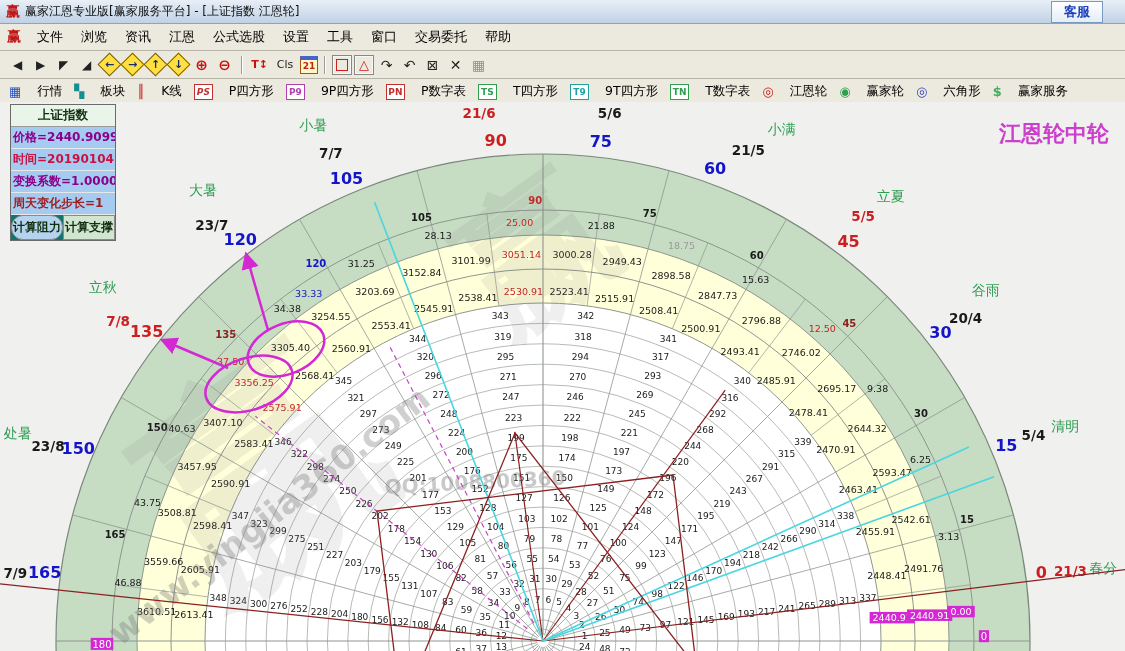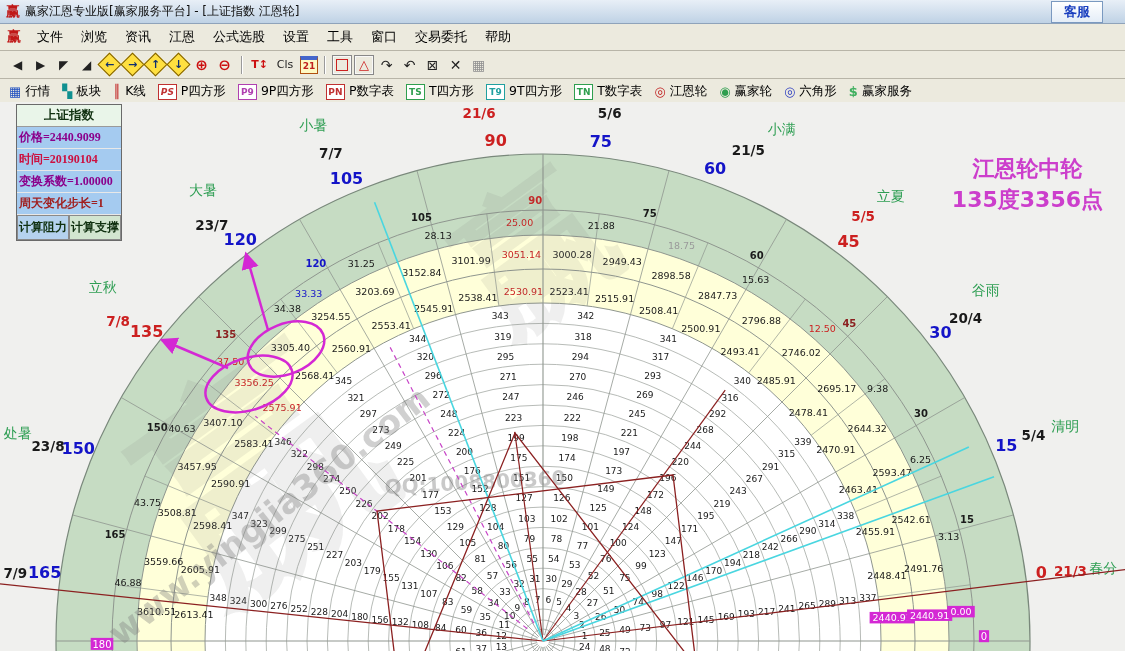--- a/index.html
+++ b/index.html
@@ -27,38 +27,38 @@
   .tbi.txt{color:#222;font-size:11px;width:26px;text-align:center;}
   .tbi.cal{background:#fef9c3;border:1px solid #b05010;border-top:4px solid #4466cc;width:16px;height:13px;
            font-size:9px;color:#c02020;font-weight:bold;}
   .tbi.sq{border:1px solid #888;box-shadow:inset 0 0 0 1px #f8f8f8;width:18px;height:18px;}
   .tbi.sq i{display:block;width:10px;height:10px;border:1px solid #cc2020;}
   .tbi.tri{border:1px solid #888;box-shadow:inset 0 0 0 1px #f8f8f8;width:18px;height:18px;color:#cc2020;font-size:13px;font-style:normal;}
   .tbi.gray{color:#909090;font-size:14px;}
   .tb-sep{width:1px;height:18px;background:#9a9a9a;border-right:1px solid #fff;margin:0 5px;}
   .toolbar2{height:25px;background:#eceade;border-bottom:1px solid #a8a59a;display:flex;align-items:center;padding-left:6px;}
   .tb2-item{display:inline-flex;align-items:center;margin-right:6px;padding:1px 3px;}
-  .tb2-item .lab{font-size:12.5px;color:#000;margin-left:4px;}
+  .tb2-item .lab{font-size:12.5px;color:#000;margin-left:16px;}
   .badge{display:inline-flex;align-items:center;justify-content:center;width:17px;height:14px;
          background:#fff;font-size:9px;font-weight:bold;border:1px solid;}
   .icglyph{font-size:13px;font-weight:bold;display:inline-block;line-height:14px;}
   .chart{position:absolute;left:0;top:102px;width:1125px;height:549px;background:#f0f0ee;overflow:hidden;}
   .chart svg{position:absolute;left:0;top:0;}
-  .panel{position:absolute;left:16px;top:2px;width:104px;border:1px solid #6a6a6a;background:#0f766e;z-index:5;font-family:Liberation Serif, serif;}
+  .panel{position:absolute;left:10px;top:2px;width:104px;border:1px solid #6a6a6a;background:#0f766e;z-index:5;}
   .panel .hd{background:#e9f5e9;border-bottom:1px solid #9a9a9a;text-align:center;
              font-size:12.5px;font-weight:bold;color:#103010;padding:2px 0;}
   .panel .row{background:#a5cbf0;border-bottom:1px solid #e8e8e8;font-size:12px;font-weight:bold;
               padding:2px 1px 2px 2px;white-space:nowrap;overflow:hidden;}
   .panel .btns{display:flex;}
   .panel .pbtn{flex:1;text-align:center;font-size:12px;font-weight:bold;color:#103010;
                padding:3px 0;border:1px solid #8a8a8a;}
-  .pbtn.b1{background:#b5d2ee;}
+  .pbtn.b1{background:#b5d2ee;border-radius:12px;}
   .pbtn.b2{background:#d2e5d0;}
-  .anno{position:absolute;right:22px;top:16px;z-index:4;text-align:center;font-weight:bold;
-        font-size:22px;line-height:31px;margin-top:35px;}
+  .anno{position:absolute;right:16px;top:16px;z-index:4;text-align:right;font-weight:bold;
+        font-size:22px;line-height:31px;}
 </style>
 </head>
 <body>
 
 <div class="titlebar">
   <span class="app-ico">赢</span>
   <span class="title-text">赢家江恩专业版[赢家服务平台] - [上证指数 江恩轮]</span>
   <span class="sp"></span>
   <span class="kf-btn">客服</span>
 </div>
@@ -582,15 +582,14 @@
         <div class="row" style="color: rgb(139, 0, 139);">变换系数=1.00000</div>
         <div class="row" style="color: rgb(160, 32, 32);">周天变化步长=1</div>
       </div>
     <div class="btns">
         <div class="pbtn b1">计算阻力</div>
         <div class="pbtn b2">计算支撑</div>
       </div>
   </div>
   <div class="anno" style="color: rgb(204, 62, 204);">
       <div>江恩轮中轮</div>
-      <div>135度3356点</div>
     </div>
 </div>
 
 </body></html>

